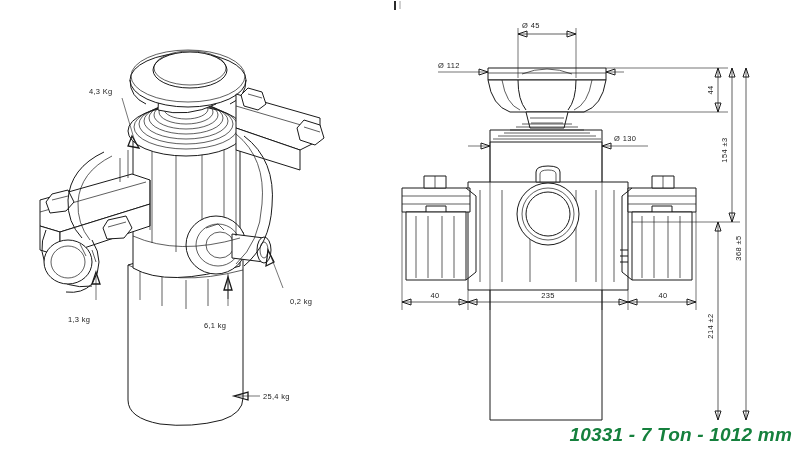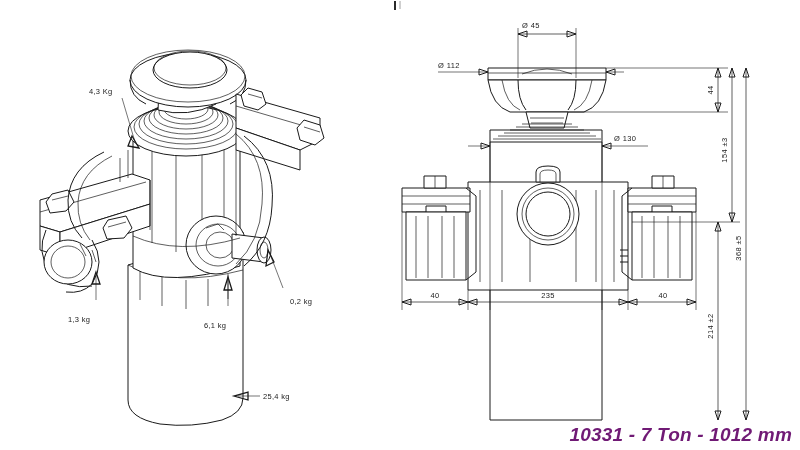--- a/index.html
+++ b/index.html
@@ -4,21 +4,21 @@
 <style>
   html,body{margin:0;padding:0;background:#ffffff;}
   body{width:800px;height:450px;overflow:hidden;
        font-family:"Liberation Sans",sans-serif;color:#1a1a1a;}
   #sheet{position:relative;width:800px;height:450px;background:#fff;}
   svg{display:block;}
   .dimtext{font-family:"Liberation Sans",sans-serif;font-size:7.5px;fill:#1a1a1a;letter-spacing:.4px;}
   .kgtext{font-family:"Liberation Sans",sans-serif;font-size:7.5px;fill:#1a1a1a;letter-spacing:.3px;}
   #title-block{position:absolute;right:8px;bottom:4px;
        font-family:"Liberation Sans",sans-serif;font-weight:bold;font-style:italic;
-       font-size:19px;letter-spacing:.2px;color:#701a75;white-space:nowrap;}
+       font-size:19px;letter-spacing:.2px;color:#15803d;white-space:nowrap;}
   .ln{stroke:#1a1a1a;fill:none;}
   .thin{stroke-width:.7;}
   .med{stroke-width:1.0;}
   .thk{stroke-width:1.3;}
   .ext{stroke:#1a1a1a;stroke-width:.6;fill:none;}
   .wht{fill:#ffffff;}
   .nofill{fill:none;}
   #speck{position:absolute;left:394px;top:1px;width:2px;height:9px;background:#2a2a2a;}
   #speck2{position:absolute;left:399px;top:1px;width:2px;height:8px;background:#cfcfcf;}
 </style>

